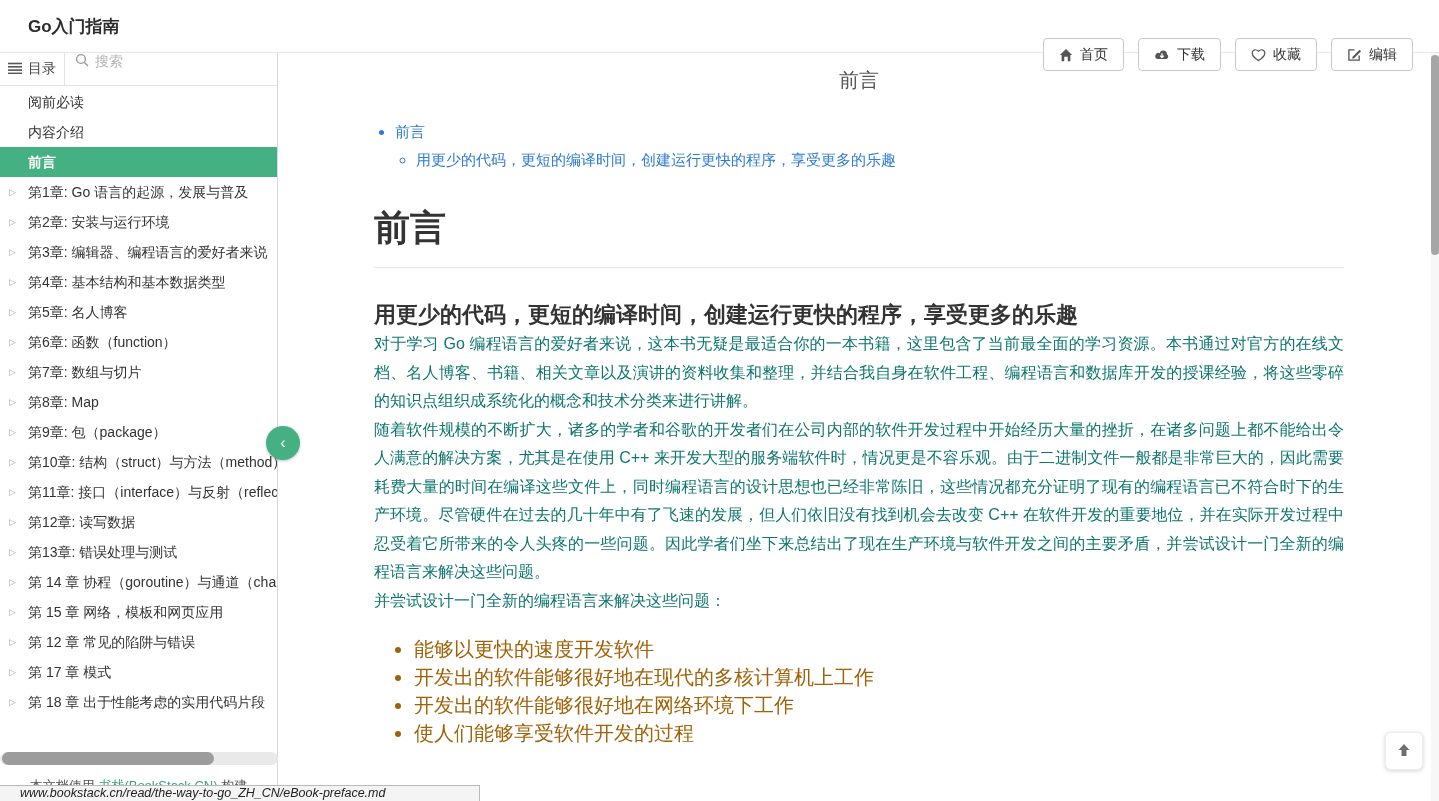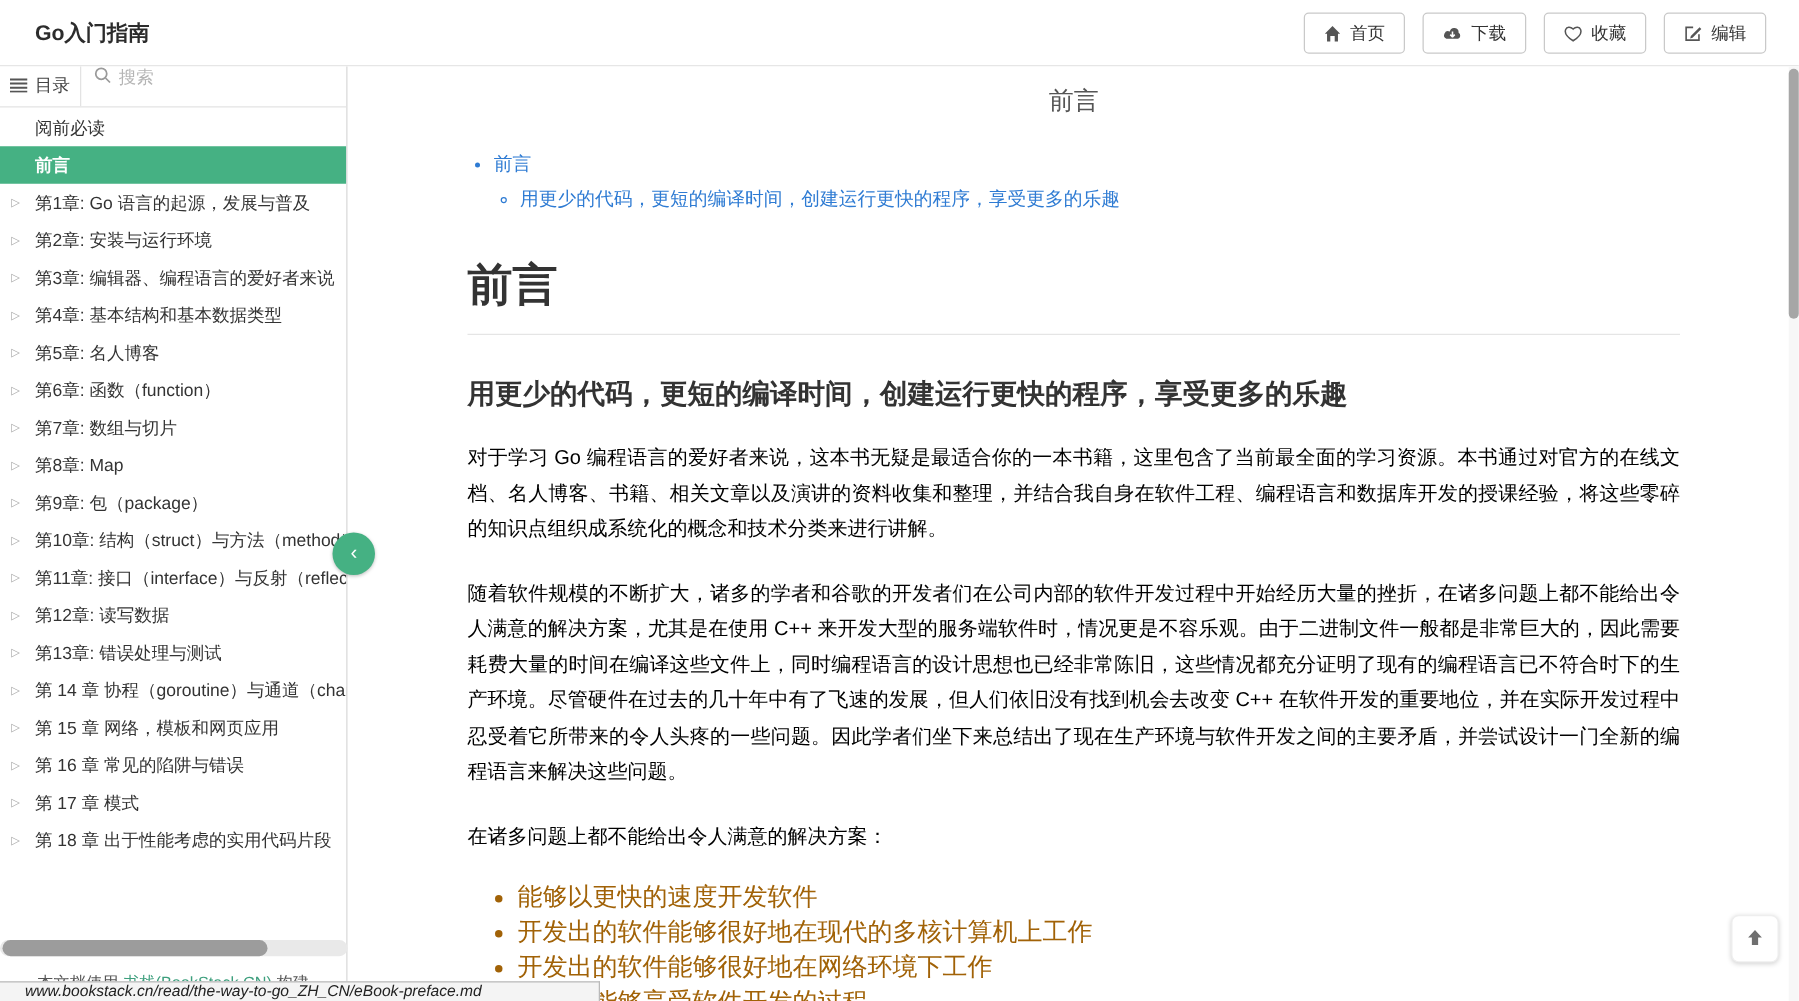--- a/index.html
+++ b/index.html
@@ -7,21 +7,21 @@
     font-family:"Liberation Sans","DejaVu Sans",sans-serif; color:#333; }
 
   
   .header { position:absolute; top:0; left:0; width:1439px; height:53px;
     background:#fff; border-bottom:1px solid #e6e6e6; z-index:20; }
   .book-title { position:absolute; left:28px; top:0; line-height:53px;
     font-size:17px; font-weight:bold; color:#2c2c2c;text-align:right; }
   .header-actions { position:absolute; right:26px; top:10px; display:flex; gap:14px; }
   .hbtn { height:33px; padding:0 15px; border:1px solid #c9c9c9; border-radius:4px;
     background:#fff; display:flex; align-items:center; gap:7px; font-size:14px;
-    color:#333; cursor:pointer; font-family:inherit; }
+    color:#333; cursor:pointer; font-family:inherit;margin-top:28px; }
   .hbtn svg { display:block; }
 
   
   .sidebar { position:absolute; top:53px; left:0; width:278px; bottom:0;
     background:#fff; border-right:1px solid #d9d9d9; z-index:10;padding-left:47px; }
   .side-head { position:absolute; top:0; left:0; right:0; height:33px;
     border-bottom:1px solid #e3e3e3; display:flex; }
   .toc-tab { width:65px; display:flex; align-items:center; justify-content:center;
     gap:6px; font-size:14px; color:#444; border-right:1px solid #e3e3e3; cursor:pointer; }
   .side-search { flex:1; display:flex; align-items:flex-start; padding-left:10px; gap:6px; }
@@ -58,21 +58,21 @@
 
   ul.page-toc { margin:24px 0 0; padding-left:21px; font-size:15px; }
   ul.page-toc li { line-height:28px; list-style:disc; color:#2e7bd3; }
   ul.page-toc ul { padding-left:21px; }
   ul.page-toc ul li { list-style:circle; }
   ul.page-toc a { color:#2e7bd3; text-decoration:none; cursor:pointer; }
 
   h1.doc-h1 { margin-top:30px; font-size:36px; font-weight:bold; color:#333; }
   .h1-rule { border:none; border-bottom:1px solid #e5e5e5; margin-top:14px; }
   h2.doc-h2 { margin-top:32px; font-size:22px; font-weight:bold; color:#333; }
-  p.doc-p { margin-top:23px; font-size:16px; line-height:28.5px; color:#000000;
+  p.doc-p { font-size:16px; line-height:28.5px; color:#0f766e;
     text-align:justify; }
   ul.doc-ul { margin:20px 0 0; padding-left:40px; }
   ul.doc-ul li { font-size:20px; line-height:28px; color:#a16207; list-style:disc; }
 
   
   .vscrollbar { position:absolute; top:53px; right:0; width:8px; bottom:0;
     background:#f7f7f7; z-index:25; }
   .vscrollbar .thumb { position:absolute; top:2px; right:0; width:8px; height:200px;
     background:#a6a6a6; border-radius:4px; cursor:pointer; }
 
@@ -150,37 +150,38 @@
             <circle cx="6" cy="6" r="4.4" fill="none" stroke="#9a9a9a" stroke-width="1.4"></circle>
             <line x1="9.4" y1="9.4" x2="13" y2="13" stroke="#9a9a9a" stroke-width="1.4"></line>
           </svg>
       </span>
       <input type="text" placeholder="搜索" style="">
     </div>
   </div>
 
   <div class="toc-list">
     <div class="toc-item"><span>阅前必读</span></div>
+    <div class="toc-item"><span>内容介绍</span></div>
     <div class="toc-item active"><span>前言</span></div>
     <div class="toc-item"><span class="arrow">▷</span><span>第1章: Go 语言的起源，发展与普及</span></div>
     <div class="toc-item"><span class="arrow">▷</span><span>第2章: 安装与运行环境</span></div>
     <div class="toc-item"><span class="arrow">▷</span><span>第3章: 编辑器、编程语言的爱好者来说</span></div>
     <div class="toc-item"><span class="arrow">▷</span><span>第4章: 基本结构和基本数据类型</span></div>
     <div class="toc-item"><span class="arrow">▷</span><span>第5章: 名人博客</span></div>
     <div class="toc-item"><span class="arrow">▷</span><span>第6章: 函数（function）</span></div>
     <div class="toc-item"><span class="arrow">▷</span><span>第7章: 数组与切片</span></div>
     <div class="toc-item"><span class="arrow">▷</span><span>第8章: Map</span></div>
     <div class="toc-item"><span class="arrow">▷</span><span>第9章: 包（package）</span></div>
     <div class="toc-item"><span class="arrow">▷</span><span>第10章: 结构（struct）与方法（method）</span></div>
     <div class="toc-item"><span class="arrow">▷</span><span>第11章: 接口（interface）与反射（reflection）</span></div>
     <div class="toc-item"><span class="arrow">▷</span><span>第12章: 读写数据</span></div>
     <div class="toc-item"><span class="arrow">▷</span><span>第13章: 错误处理与测试</span></div>
     <div class="toc-item"><span class="arrow">▷</span><span>第 14 章 协程（goroutine）与通道（channel）</span></div>
     <div class="toc-item"><span class="arrow">▷</span><span>第 15 章 网络，模板和网页应用</span></div>
-    <div class="toc-item"><span class="arrow">▷</span><span>第 16 章 常见的陷阱与错误</span></div>
+    <div class="toc-item"><span class="arrow">▷</span><span>第 12 章 常见的陷阱与错误</span></div>
     <div class="toc-item"><span class="arrow">▷</span><span>第 17 章 模式</span></div>
     <div class="toc-item"><span class="arrow">▷</span><span>第 18 章 出于性能考虑的实用代码片段</span></div>
   </div>
 
   <div class="side-hscroll">
     <div class="thumb"></div>
   </div>
 
   <div class="side-footer"><span>本文档使用 </span><a>书栈(BookStack.CN)</a><span> 构建</span></div>
 </div>
@@ -202,21 +203,21 @@
       </li>
     </ul>
 
     <h1 class="doc-h1">前言</h1>
     <hr class="h1-rule">
 
     <h2 class="doc-h2">用更少的代码，更短的编译时间，创建运行更快的程序，享受更多的乐趣</h2>
 
     <p class="doc-p">对于学习 Go 编程语言的爱好者来说，这本书无疑是最适合你的一本书籍，这里包含了当前最全面的学习资源。本书通过对官方的在线文档、名人博客、书籍、相关文章以及演讲的资料收集和整理，并结合我自身在软件工程、编程语言和数据库开发的授课经验，将这些零碎的知识点组织成系统化的概念和技术分类来进行讲解。</p>
     <p class="doc-p">随着软件规模的不断扩大，诸多的学者和谷歌的开发者们在公司内部的软件开发过程中开始经历大量的挫折，在诸多问题上都不能给出令人满意的解决方案，尤其是在使用 C++ 来开发大型的服务端软件时，情况更是不容乐观。由于二进制文件一般都是非常巨大的，因此需要耗费大量的时间在编译这些文件上，同时编程语言的设计思想也已经非常陈旧，这些情况都充分证明了现有的编程语言已不符合时下的生产环境。尽管硬件在过去的几十年中有了飞速的发展，但人们依旧没有找到机会去改变 C++ 在软件开发的重要地位，并在实际开发过程中忍受着它所带来的令人头疼的一些问题。因此学者们坐下来总结出了现在生产环境与软件开发之间的主要矛盾，并尝试设计一门全新的编程语言来解决这些问题。</p>
-    <p class="doc-p">在诸多问题上都不能给出令人满意的解决方案：</p>
+    <p class="doc-p">并尝试设计一门全新的编程语言来解决这些问题：</p>
 
     <ul class="doc-ul">
       <li>能够以更快的速度开发软件</li>
       <li>开发出的软件能够很好地在现代的多核计算机上工作</li>
       <li>开发出的软件能够很好地在网络环境下工作</li>
       <li>使人们能够享受软件开发的过程</li>
     </ul>
   </div>
 </div>
 

